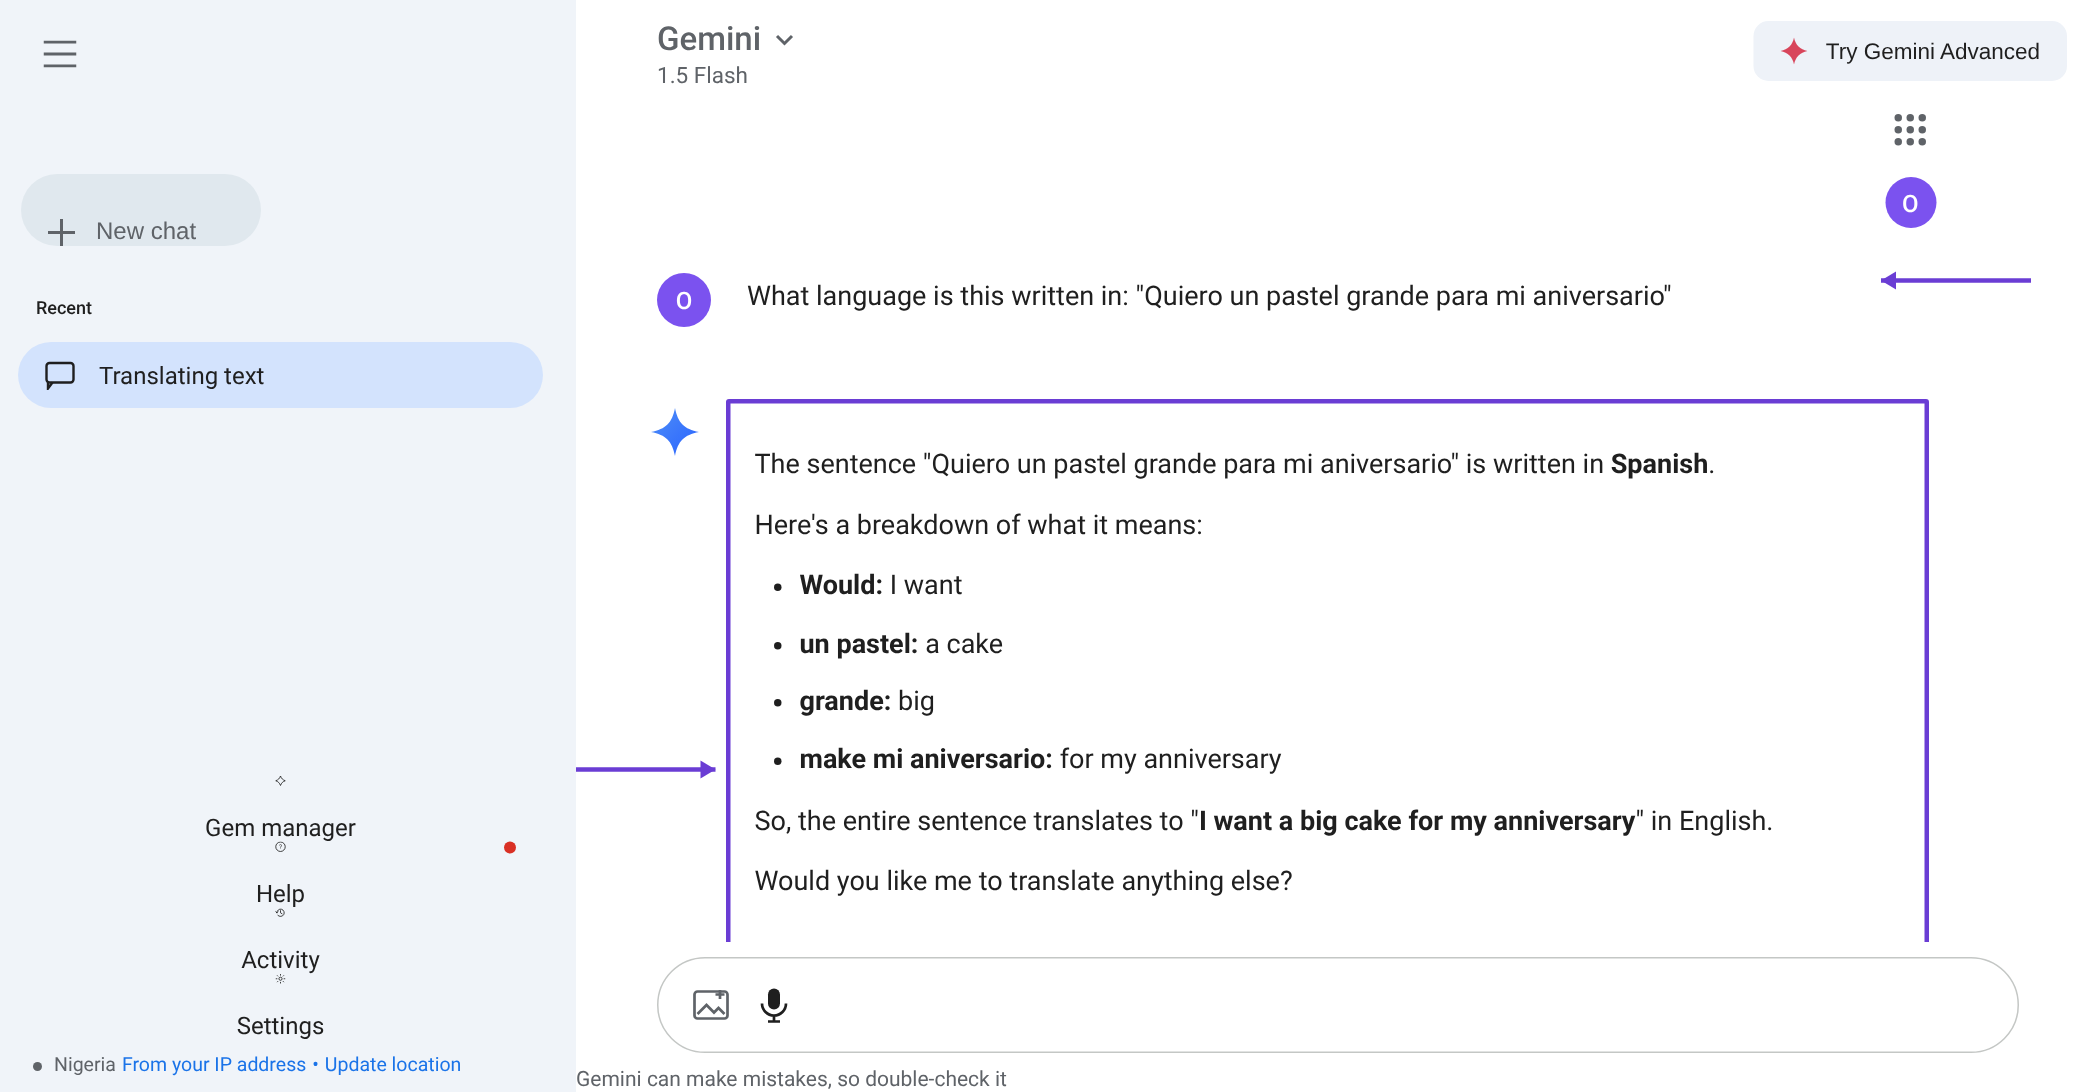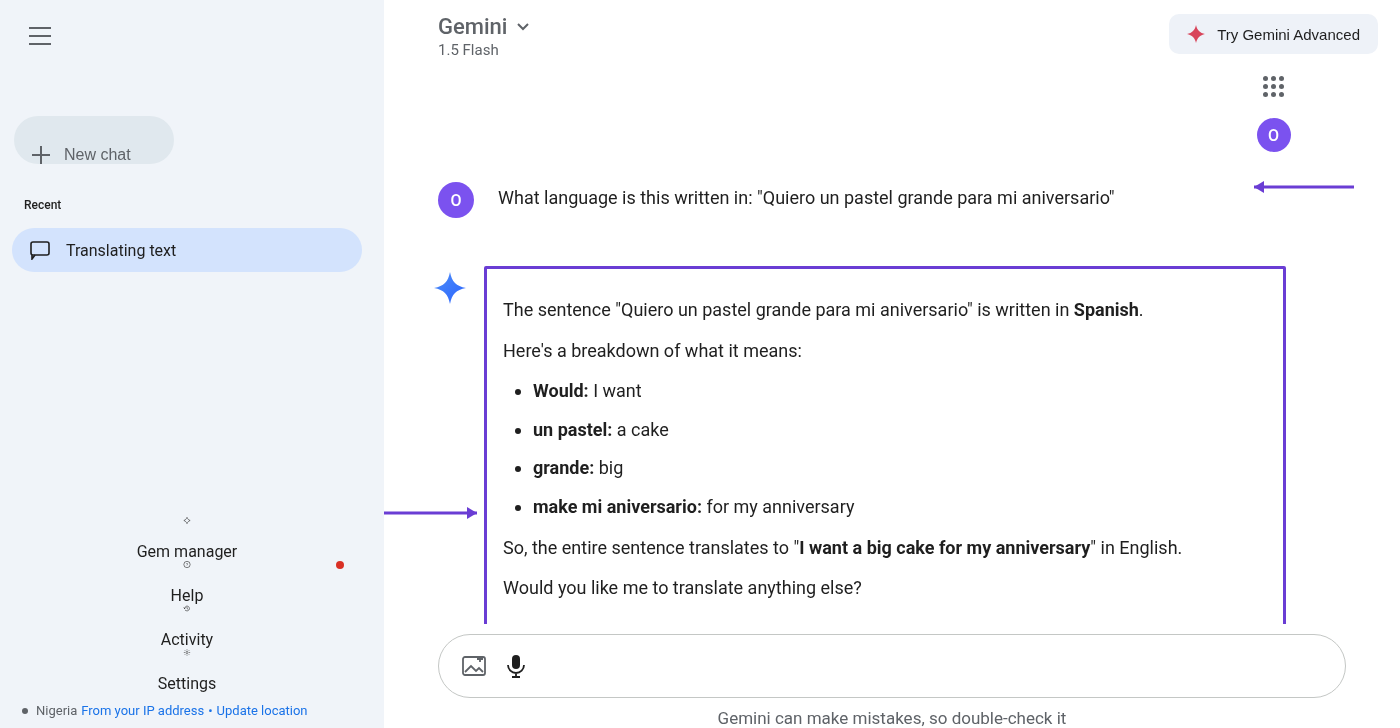--- a/index.html
+++ b/index.html
@@ -187,22 +187,21 @@
     border: 1px solid #c4c7c5;
     border-radius: 32px;
     display:flex; align-items:center; gap:18px;
     padding: 0 22px;
   }
   .input-bar input {
     flex:1; border:none; outline:none; font-size:18px; color:#5f6368;
     background:transparent;
   }
   .footer-note {
-    text-align:center;
-    font-size:17px;
+    font-size:14px;
     color:#5f6368;
     margin-top:10px;
   }
   svg { display:block; }
 </style>
 </head>
 <body>
 
 <aside class="sidebar">
   <button class="menu-btn">

